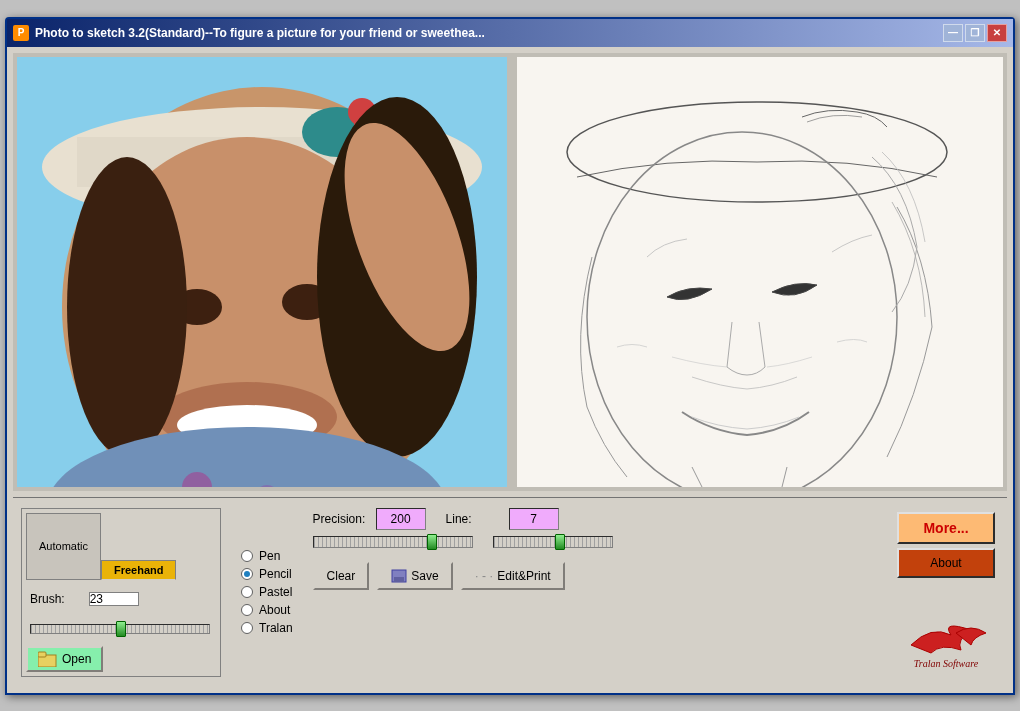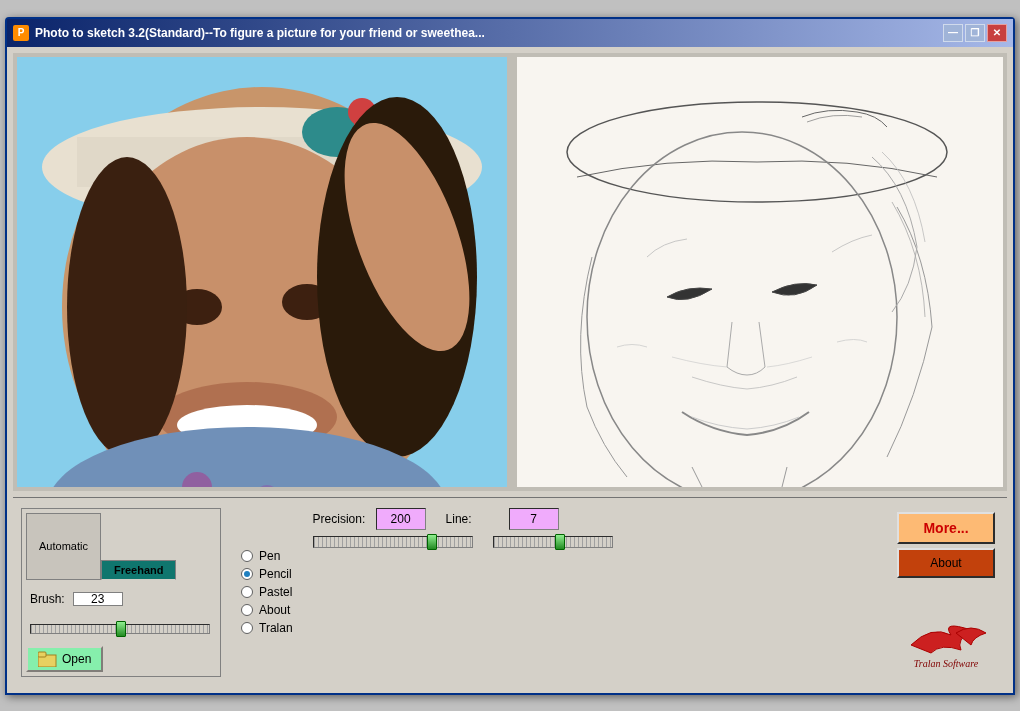--- a/index.html
+++ b/index.html
@@ -145,45 +145,45 @@
     .tab-btn {
       padding: 3px 12px;
       border: 1px solid #808080;
       cursor: pointer;
       font-size: 11px;
       background: #c8c4bc;
       color: #000;
     }
 
     .tab-btn.active {
-      background: #0f766e;
+      background: #eab308;
       border-bottom: 1px solid #d4d0c8;
       font-weight: bold;
       position: relative;
       z-index: 1;
       margin-top: 47px;
     }
 
     .brush-row {
       display: flex;
       align-items: center;
-      gap: 8px;
+      gap: 24px;
       padding: 6px 4px;
     }
 
     .brush-label {
       font-size: 12px;
     }
 
     .brush-input {
       width: 50px;
       height: 14px;
       border: 1px solid #808080;
       background: white;
-      text-align: center;
+      text-align: left;
       font-size: 12px;
     }
 
     .slider-container {
       padding: 4px;
       position: relative;
       margin-top: 8px;
     }
 
     .slider-track {
@@ -542,20 +542,36 @@
           </div>
         </div>
         <div class="slider-row">
           <div class="param-slider" style="width:160px;">
             <div class="slider-thumb" style="left:72%; top:-3px;"></div>
           </div>
           <div class="param-slider" style="width:120px;">
             <div class="slider-thumb" style="left:52%; top:-3px;"></div>
           </div>
         </div>
+        <div class="bottom-controls">
+          <button class="action-btn">
+            <span>Clear</span>
+          </button>
+          <button class="action-btn">
+            <svg width="16" height="14">
+              <rect x="1" y="1" width="14" height="12" fill="#8080c0" stroke="#4040a0" stroke-width="1"></rect>
+              <rect x="3" y="8" width="10" height="5" fill="#6060a0"></rect>
+            </svg>
+            <span>Save</span>
+          </button>
+          <button class="action-btn">
+            <span style="color:#888;">· - ·</span>
+            <span>Edit&amp;Print</span>
+          </button>
+        </div>
       </div>
 
       <div class="right-buttons">
         <button class="more-btn">More...</button>
         <button class="about-btn">About</button>
         <div class="logo-area">
           <svg width="90" height="40">
 
             <path d="M10 30 Q30 10 50 20 Q40 5 70 15 Q55 25 60 35 Q40 28 30 38Z" fill="#cc2020" stroke="#aa0000" stroke-width="1"></path>
             <path d="M55 18 Q70 8 85 18 Q72 22 70 30Z" fill="#cc2020" stroke="#aa0000" stroke-width="1"></path>

